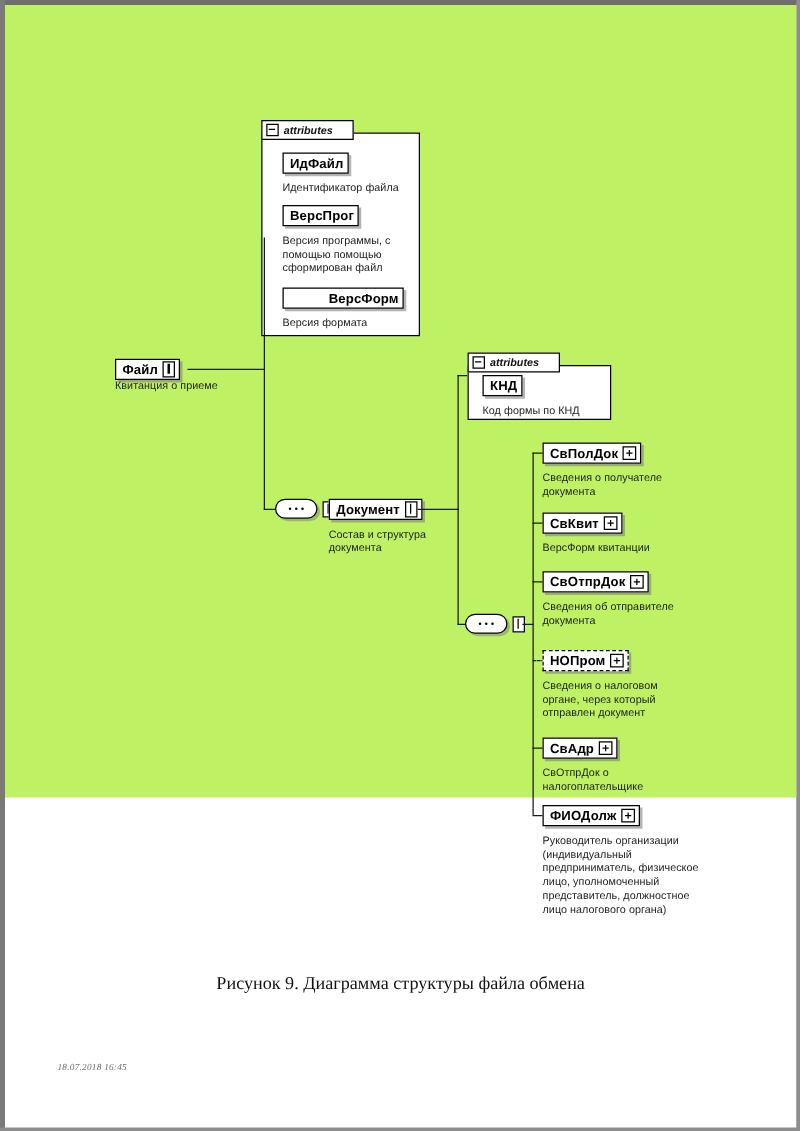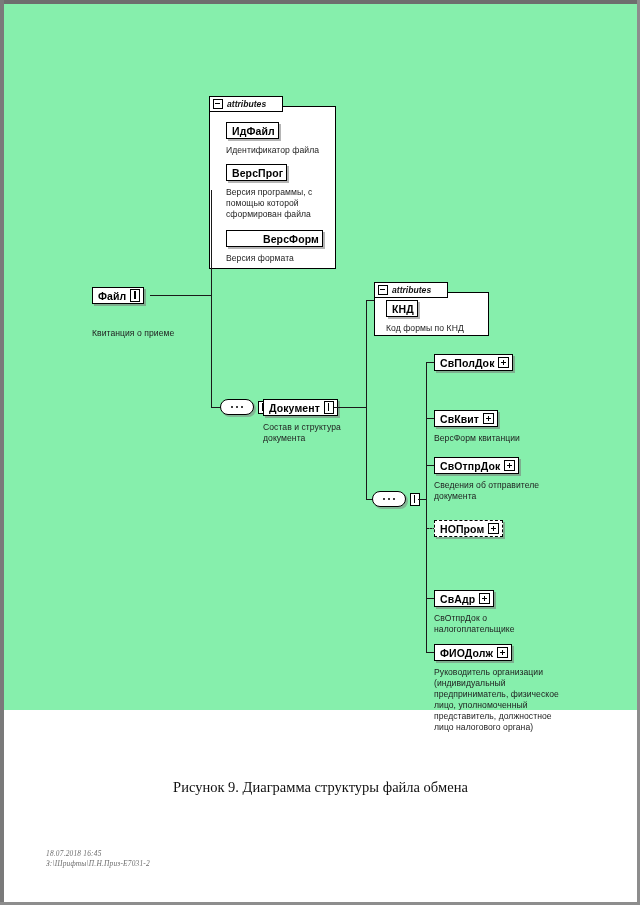--- a/index.html
+++ b/index.html
@@ -6,21 +6,21 @@
   body{font-family:"Liberation Sans",sans-serif;}
   #page{
     position:relative;width:640px;height:905px;background:#ffffff;
     overflow:hidden;
   }
   
   #page-edge-top{position:absolute;left:0;top:0;width:640px;height:4px;background:#6e6e6e;}
   #page-edge-left{position:absolute;left:0;top:0;width:4px;height:905px;background:#7a7a7a;}
   #page-edge-right{position:absolute;right:0;top:0;width:3px;height:905px;background:#8d8d8d;}
   #page-edge-bottom{position:absolute;left:0;bottom:0;width:640px;height:3px;background:#8d8d8d;}
-  #sheet{position:absolute;left:4px;top:4px;width:633px;height:706px;background:#86efac;}
+  #sheet{position:absolute;left:4px;top:4px;width:633px;height:634px;background:#bef264;}
 
   #diagram{position:absolute;left:0;top:0;width:633px;height:760px;}
 
   
   .ln{position:absolute;background:#1a1a1a;}
   .lnh{height:1px;}
   .lnv{width:1px;}
   .lnh-d{height:0;border-top:1px dashed #1a1a1a;background:transparent;}
 
   
@@ -118,32 +118,32 @@
       </div>
 
       <div class="node" style="left:222px;top:118px;">
         <span class="nm">ИдФайл</span>
       </div>
       <div class="desc" style="left:222px;top:141px;width:106px;">Идентификатор файла</div>
 
       <div class="node" style="left:222px;top:160px;">
         <span class="nm">ВерсПрог</span>
       </div>
-      <div class="desc" style="left:222px;top:183px;width:104px;">Версия программы, с помощью которой сформирован файла</div>
+      <div class="desc" style="left:222px;top:183px;width:104px;">Версия программы, с помощью помощью сформирован файл</div>
 
       <div class="node" style="left:222px;top:226px;padding-left:36px;">
         <span class="nm">ВерсФорм</span>
       </div>
       <div class="desc" style="left:222px;top:249px;width:106px;">Версия формата</div>
 
       <div class="node" style="left:88px;top:283px;">
         <span class="nm">Файл</span>
         <span class="stub"></span>
       </div>
-      <div class="desc" style="left:88px;top:324px;width:120px;">Квитанция о приеме</div>
+      <div class="desc" style="left:88px;top:299px;width:120px;">Квитанция о приеме</div>
 
       <div class="ln lnh" style="left:146px;top:291px;width:62px;"></div>
       <div class="ln lnv" style="left:207px;top:186px;height:106px;"></div>
 
       <div class="ln lnh" style="left:207px;top:186px;width:0px;"></div>
 
       <div class="ln lnv" style="left:207px;top:291px;height:113px;"></div>
       <div class="ln lnh" style="left:207px;top:403px;width:11px;"></div>
 
       <div class="seq" style="left:216px;top:395px;">
@@ -189,40 +189,42 @@
       </div>
 
       <div class="ln lnh" style="left:414px;top:495px;width:9px;"></div>
       <div class="ln lnv" style="left:422px;top:358px;height:290px;"></div>
 
       <div class="ln lnh" style="left:422px;top:358px;width:9px;"></div>
       <div class="node" style="left:430px;top:350px;">
         <span class="nm">СвПолДок</span>
         <span class="exp plus"></span>
       </div>
+      <div class="desc" style="left:430px;top:373px;width:130px;">Сведения о получателе документа</div>
 
       <div class="ln lnh" style="left:422px;top:414px;width:9px;"></div>
       <div class="node" style="left:430px;top:406px;">
         <span class="nm">СвКвит</span>
         <span class="exp plus"></span>
       </div>
       <div class="desc" style="left:430px;top:429px;width:130px;">ВерсФорм квитанции</div>
 
       <div class="ln lnh" style="left:422px;top:461px;width:9px;"></div>
       <div class="node" style="left:430px;top:453px;">
         <span class="nm">СвОтпрДок</span>
         <span class="exp plus"></span>
       </div>
       <div class="desc" style="left:430px;top:476px;width:134px;">Сведения об отправителе документа</div>
 
       <div class="ln lnh lnh-d" style="left:422px;top:524px;width:10px;"></div>
       <div class="node optional" style="left:430px;top:516px;">
         <span class="nm">НОПром</span>
         <span class="exp plus"></span>
       </div>
+      <div class="desc" style="left:430px;top:539px;width:120px;">Сведения о налоговом органе, через который отправлен документ</div>
 
       <div class="ln lnh" style="left:422px;top:594px;width:9px;"></div>
       <div class="node" style="left:430px;top:586px;">
         <span class="nm">СвАдр</span>
         <span class="exp plus"></span>
       </div>
       <div class="desc" style="left:430px;top:609px;width:106px;">СвОтпрДок о налогоплательщике</div>
 
       <div class="ln lnh" style="left:422px;top:648px;width:9px;"></div>
       <div class="node" style="left:430px;top:640px;">
@@ -230,17 +232,16 @@
         <span class="exp plus"></span>
       </div>
       <div class="desc" style="left:430px;top:663px;width:136px;">Руководитель организации (индивидуальный предприниматель, физическое лицо, уполномоченный представитель, должностное лицо налогового органа)</div>
 
     </div>
 
     <div id="caption">Рисунок 9. Диаграмма структуры файла обмена</div>
 
     <div id="footer">
       <div>18.07.2018 16:45</div>
-      <div>З:\Шрифты\П.Н.Приз-Е7031-2</div>
     </div>
 
   </div>
 </div>
 
 </body></html>

